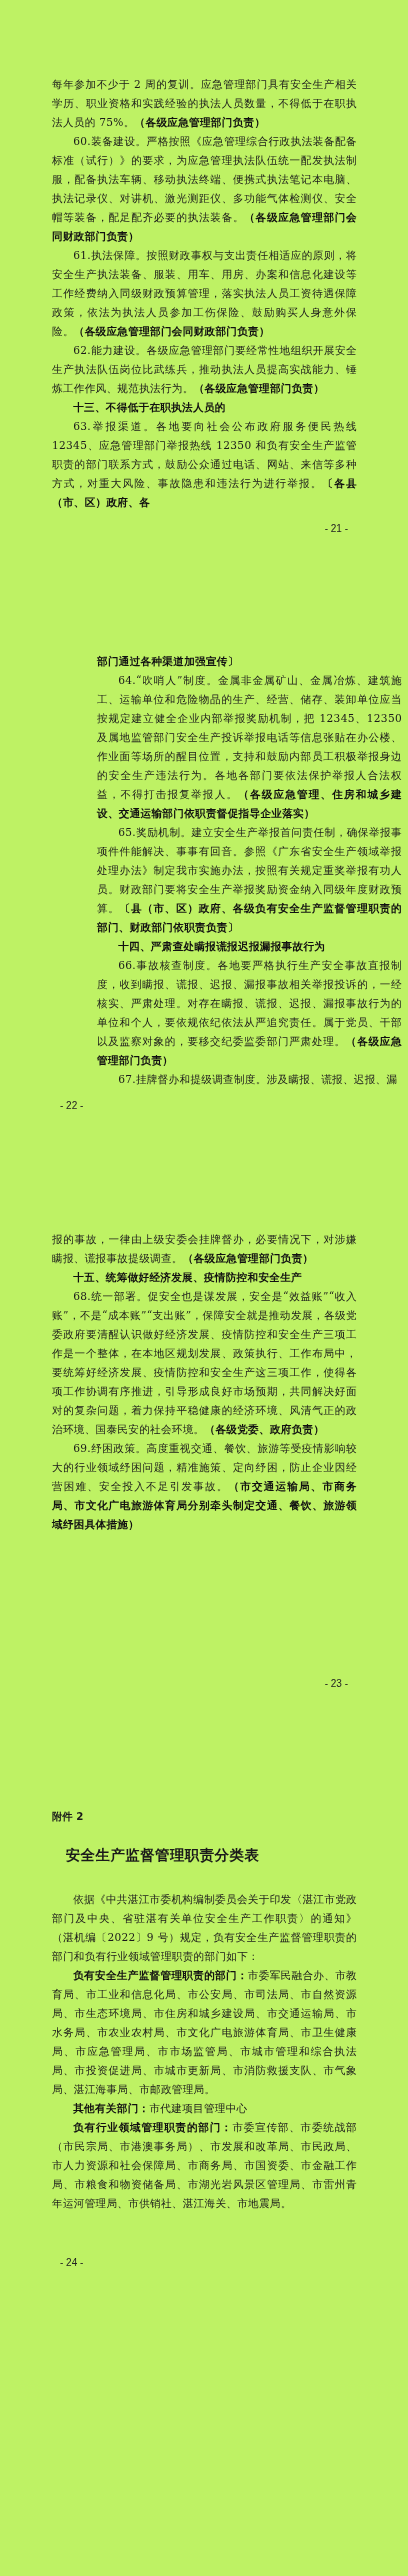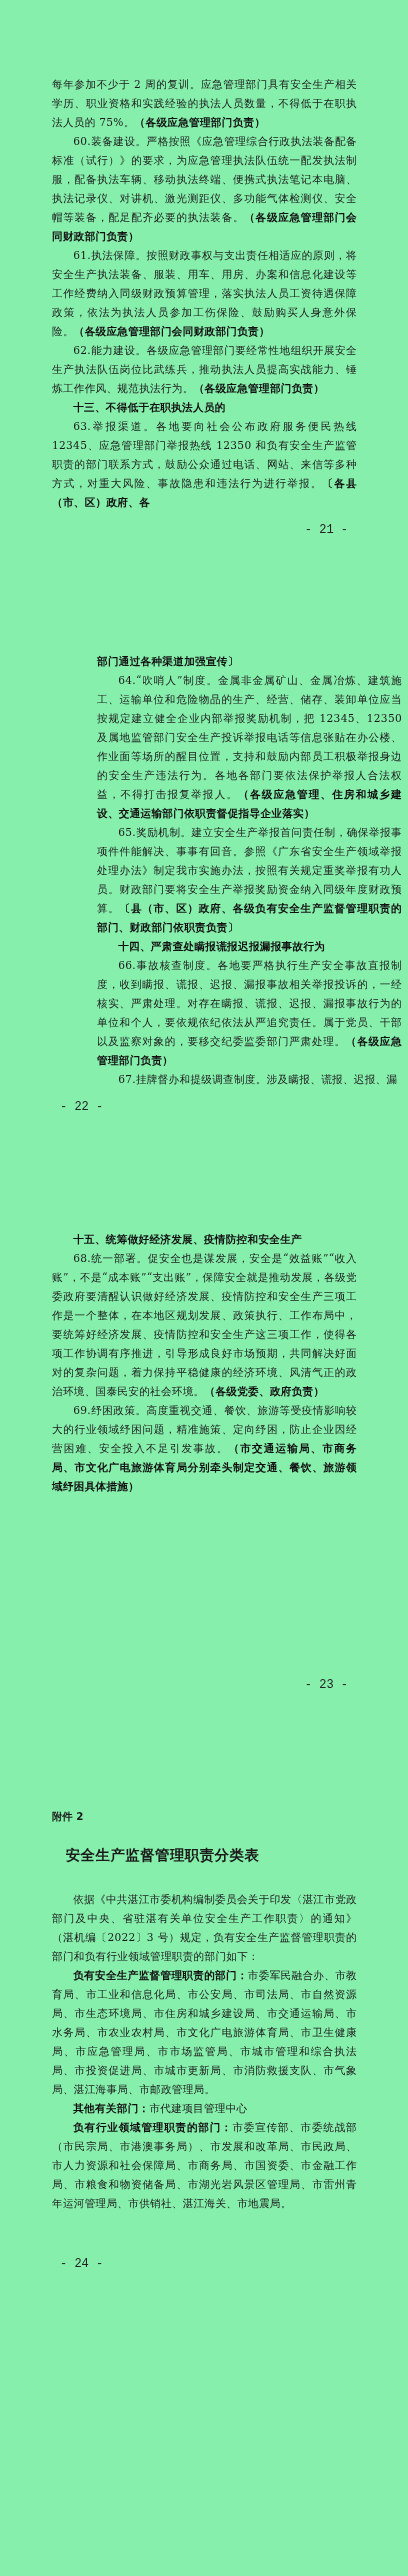--- a/index.html
+++ b/index.html
@@ -1,27 +1,27 @@
 <!DOCTYPE html>
 <html style="font-size:8.2px"><head>
 <meta charset="utf-8">
 <style>
   html, body { margin: 0; padding: 0; background: #ffffff; }
   body { width: 409px; height: 2890px; position: relative; overflow: hidden;
          font-family: "DejaVu Serif", "Liberation Serif", serif; color: #1a1a1a; }
-  .page { position: absolute; left: 0; width: 409px; height: 578px; background: #86efac; }
+  .page { position: absolute; left: 0; width: 409px; height: 578px; background: #bef264; }
   .body-text { position: absolute; left: 52px; width: 305px; font-size: 10.6px;
                line-height: 19px; text-align: justify; letter-spacing: 0.3px; }
   .para { margin: 0; text-indent: 2em; }
   .para.noindent { text-indent: 0; }
   .resp { font-family: "DejaVu Sans", "Liberation Sans", sans-serif; font-weight: bold; color: #111; }
   .heading { margin: 0; text-indent: 2em; font-family: "DejaVu Sans", "Liberation Sans", sans-serif;
              font-weight: bold; color: #111; }
   .label { font-family: "DejaVu Sans", "Liberation Sans", sans-serif; font-weight: bold; color: #111; }
-  .page-num { position: absolute; font-size: 12px; font-family: Liberation Mono, monospace; color: #222; }
+  .page-num { position: absolute; font-size: 10px; font-family: Liberation Sans, sans-serif; color: #222; }
   .page-num.right { right: 61px; }
   .page-num.left { left: 60px; }
   .attach-label { position: absolute; left: 52px; font-size: 10.3px; font-weight: bold;
                   font-family: "DejaVu Sans", "Liberation Sans", sans-serif; }
   .attach-title { position: absolute; left: 0; width: 325px; text-align: center; font-size: 14.4px;
                   font-weight: bold; font-family: "DejaVu Serif", "Liberation Serif", serif; letter-spacing: 0.5px; }
 </style>
 </head>
 <body>
 
@@ -44,32 +44,33 @@
     <p class="para"><span>65.奖励机制。建立安全生产举报首问责任制，确保举报事项件件能解决、事事有回音。参照《广东省安全生产领域举报处理办法》制定我市实施办法，按照有关规定重奖举报有功人员。财政部门要将安全生产举报奖励资金纳入同级年度财政预算。</span><span class="resp">〔县（市、区）政府、各级负有安全生产监督管理职责的部门、财政部门依职责负责〕</span></p>
     <p class="heading">十四、严肃查处瞒报谎报迟报漏报事故行为</p>
     <p class="para"><span>66.事故核查制度。各地要严格执行生产安全事故直报制度，收到瞒报、谎报、迟报、漏报事故相关举报投诉的，一经核实、严肃处理。对存在瞒报、谎报、迟报、漏报事故行为的单位和个人，要依规依纪依法从严追究责任。属于党员、干部以及监察对象的，要移交纪委监委部门严肃处理。</span><span class="resp">（各级应急管理部门负责）</span></p>
     <p class="para"><span>67.挂牌督办和提级调查制度。涉及瞒报、谎报、迟报、漏</span></p>
   </div>
   <div class="page-num left" style="top:522px;">- 22 -</div>
 </div>
 
 <div class="page" style="top:1156px;">
   <div class="body-text" style="top:74px;">
+    <p class="para noindent"><span>报的事故，一律由上级安委会挂牌督办，必要情况下，对涉嫌瞒报、谎报事故提级调查。</span><span class="resp">（各级应急管理部门负责）</span></p>
     <p class="heading">十五、统筹做好经济发展、疫情防控和安全生产</p>
     <p class="para"><span>68.统一部署。促安全也是谋发展，安全是“效益账”“收入账”，不是“成本账”“支出账”，保障安全就是推动发展，各级党委政府要清醒认识做好经济发展、疫情防控和安全生产三项工作是一个整体，在本地区规划发展、政策执行、工作布局中，要统筹好经济发展、疫情防控和安全生产这三项工作，使得各项工作协调有序推进，引导形成良好市场预期，共同解决好面对的复杂问题，着力保持平稳健康的经济环境、风清气正的政治环境、国泰民安的社会环境。</span><span class="resp">（各级党委、政府负责）</span></p>
     <p class="para"><span>69.纾困政策。高度重视交通、餐饮、旅游等受疫情影响较大的行业领域纾困问题，精准施策、定向纾困，防止企业因经营困难、安全投入不足引发事故。</span><span class="resp">（市交通运输局、市商务局、市文化广电旅游体育局分别牵头制定交通、餐饮、旅游领域纾困具体措施）</span></p>
   </div>
   <div class="page-num right" style="top:522px;">- 23 -</div>
 </div>
 
 <div class="page" style="top:1734px;">
   <div class="attach-label" style="top:76px;">附件 2</div>
   <div class="attach-title" style="top:112px;">安全生产监督管理职责分类表</div>
   <div class="body-text" style="top:156px;">
-    <p class="para">依据《中共湛江市委机构编制委员会关于印发〈湛江市党政部门及中央、省驻湛有关单位安全生产工作职责〉的通知》（湛机编〔2022〕3 号）规定，负有安全生产监督管理职责的部门和负有行业领域管理职责的部门如下：</p>
+    <p class="para">依据《中共湛江市委机构编制委员会关于印发〈湛江市党政部门及中央、省驻湛有关单位安全生产工作职责〉的通知》（湛机编〔2022〕9 号）规定，负有安全生产监督管理职责的部门和负有行业领域管理职责的部门如下：</p>
     <p class="para"><span class="label">负有安全生产监督管理职责的部门：</span><span>市委军民融合办、市教育局、市工业和信息化局、市公安局、市司法局、市自然资源局、市生态环境局、市住房和城乡建设局、市交通运输局、市水务局、市农业农村局、市文化广电旅游体育局、市卫生健康局、市应急管理局、市市场监管局、市城市管理和综合执法局、市投资促进局、市城市更新局、市消防救援支队、市气象局、湛江海事局、市邮政管理局。</span></p>
     <p class="para"><span class="label">其他有关部门：</span><span>市代建项目管理中心</span></p>
     <p class="para"><span class="label">负有行业领域管理职责的部门：</span><span>市委宣传部、市委统战部（市民宗局、市港澳事务局）、市发展和改革局、市民政局、市人力资源和社会保障局、市商务局、市国资委、市金融工作局、市粮食和物资储备局、市湖光岩风景区管理局、市雷州青年运河管理局、市供销社、湛江海关、市地震局。</span></p>
   </div>
   <div class="page-num left" style="top:523px;">- 24 -</div>
 </div>
 
 <div class="page" style="top:2312px;">
   
   

